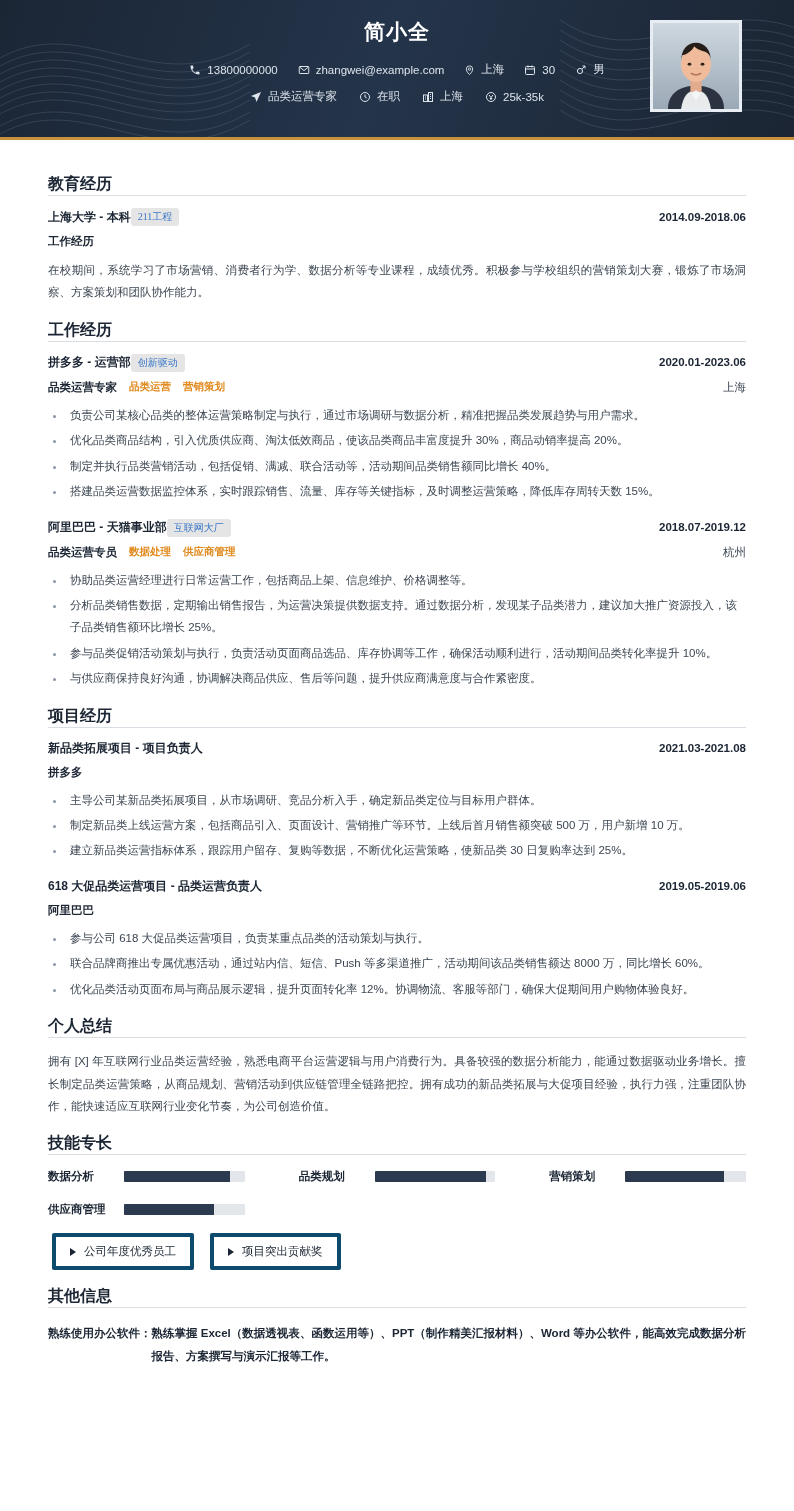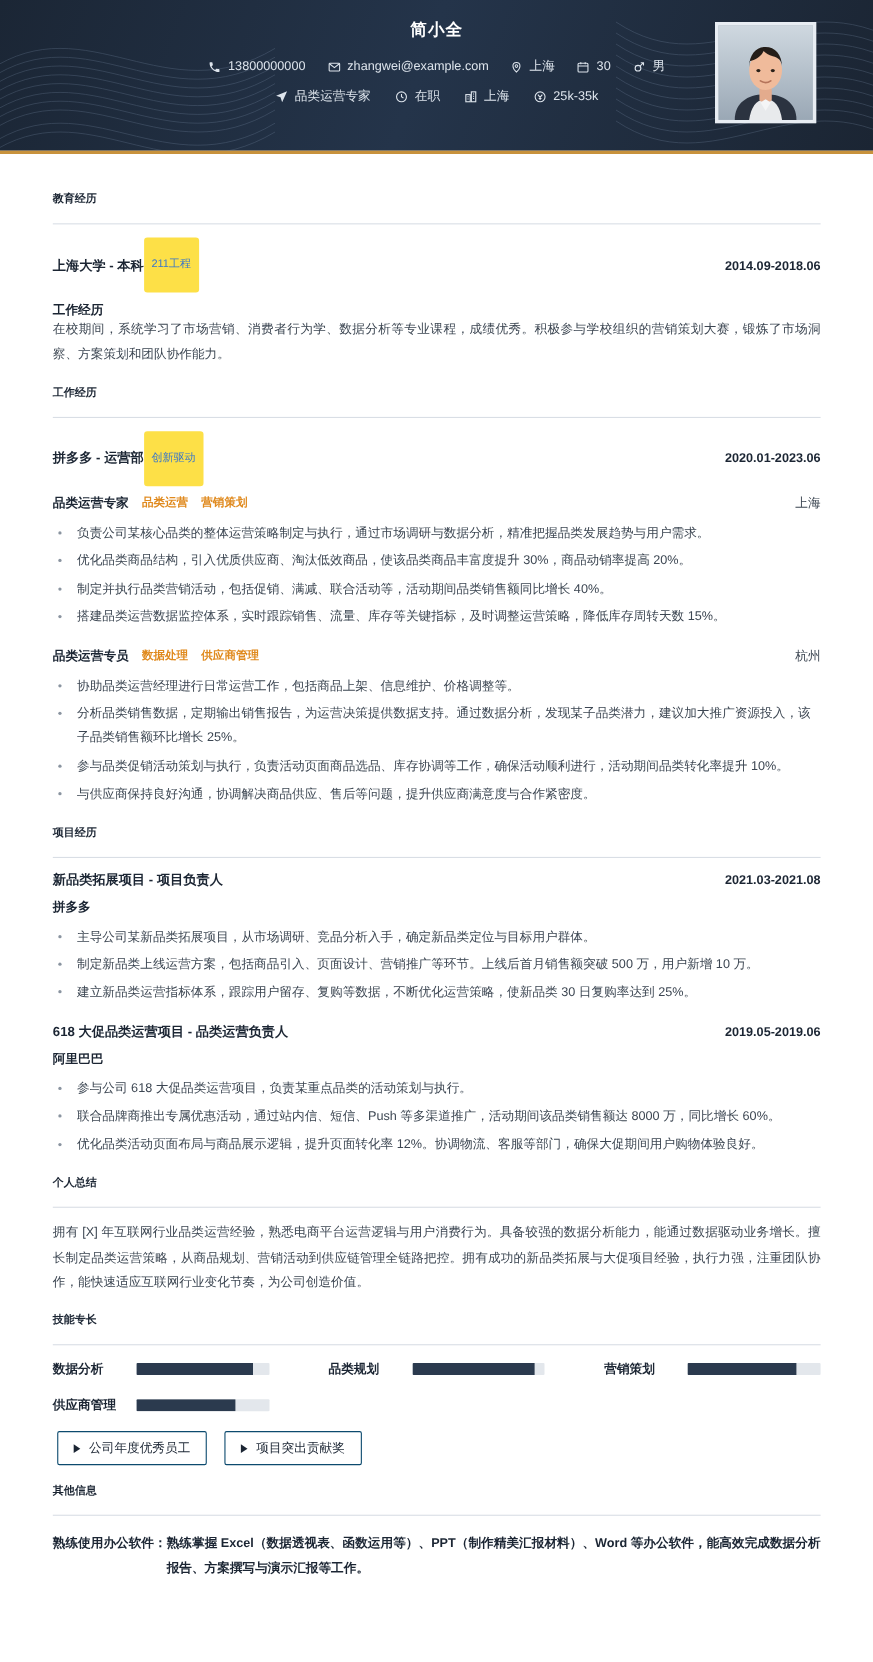--- a/index.html
+++ b/index.html
@@ -27,21 +27,21 @@
   }
   .header-inner {
     position: relative;
     padding: 14px 40px 0 40px;
     height: 100%;
     z-index: 2;
   }
   .name {
     text-align: center;
     color: #ffffff;
-    font-size: 15px;
+    font-size: 21px;
     font-weight: bold;
     letter-spacing: 1px;
     margin: 4px 0 0 0;
   }
   .meta-row {
     display: flex;
     justify-content: center;
     align-items: center;
     flex-wrap: wrap;
     gap: 20px;
@@ -63,24 +63,24 @@
     overflow: hidden;
     z-index: 3;
   }
   .avatar .photo { width: 100%; height: 100%; display:block; }
 
   
   .content { padding: 18px 48px 26px 48px; }
 
   .section { margin-top: 16px; }
   .section-title {
-    font-size: 10px;
-    font-weight: bold;
-    color: #1b2533;
-    padding-bottom: 15px;
+    font-size: 16px;
+    font-weight: bold;
+    color: #1b2533;
+    padding-bottom: 0;
     border-bottom: 1px solid #d9dee5;
     margin-bottom: 12px;
   }
 
   .entry { margin-bottom: 16px; }
   .entry-head {
     display: flex;
     justify-content: space-between;
     align-items: baseline;
     gap: 10px;
@@ -96,25 +96,26 @@
   .entry-date {
     font-size: 11.5px;
     font-weight: bold;
     color: #1b2533;
     white-space: nowrap;
   }
   .tag {
     display: inline-block;
     font-size: 10px;
     font-weight: normal;
-    padding: 18px 7px;
+    padding: 2px 7px;
     border-radius: 3px;
-    background: #fde047;
+    background: #e5e5e5;
     color: #3b77c8;
     line-height: 1.4;
+    font-family: Liberation Serif, serif;
   }
   .subline {
     display: flex;
     justify-content: space-between;
     align-items: baseline;
     margin-top: 8px;
     gap: 10px;
   }
   .subrole {
     font-size: 11.5px;
@@ -130,20 +131,21 @@
     font-weight: bold;
     color: #e08a1e;
   }
   .subloc { font-size: 11.5px; color: #3c4652; white-space: nowrap; }
   .sub-org { font-size: 11.5px; font-weight: bold; color: #1b2533; margin-top: 8px; }
 
   .para {
     font-size: 11.5px;
     line-height: 1.95;
     color: #3c4652;
+    margin-top: 10px;
     text-align: justify;
   }
 
   ul.bullets { margin: 9px 0 0 0; padding: 0 0 0 18px; }
   ul.bullets li {
     font-size: 11.5px;
     line-height: 1.95;
     color: #3c4652;
     margin-bottom: 3px;
     padding-left: 4px;
@@ -175,21 +177,21 @@
     overflow: hidden;
   }
   .skill-fill { position: absolute; left:0; top:0; bottom:0; background: #2b3a4e; }
 
   
   .awards { display: flex; gap: 16px; margin-top: 14px; padding-left: 4px; }
   .award {
     display: inline-flex;
     align-items: center;
     gap: 8px;
-    border: 1px solid #0c4a6e;
+    border: 4px solid #0c4a6e;
     background: #fff;
     padding: 7px 14px;
     font-size: 11.5px;
     color: #1b2533;
     border-radius: 2px;
   }
   .award .tri {
     width: 0; height: 0;
     border-left: 6px solid #1b2533;
     border-top: 4px solid transparent;
@@ -370,20 +372,27 @@
         </div>
         <ul class="bullets">
           <li>负责公司某核心品类的整体运营策略制定与执行，通过市场调研与数据分析，精准把握品类发展趋势与用户需求。</li>
           <li>优化品类商品结构，引入优质供应商、淘汰低效商品，使该品类商品丰富度提升 30%，商品动销率提高 20%。</li>
           <li>制定并执行品类营销活动，包括促销、满减、联合活动等，活动期间品类销售额同比增长 40%。</li>
           <li>搭建品类运营数据监控体系，实时跟踪销售、流量、库存等关键指标，及时调整运营策略，降低库存周转天数 15%。</li>
         </ul>
       </div>
 
       <div class="entry">
+        <div class="entry-head">
+          <div class="entry-title">
+            <span>阿里巴巴 - 天猫事业部</span>
+            <span class="tag">互联网大厂</span>
+          </div>
+          <div class="entry-date">2018.07-2019.12</div>
+        </div>
         <div class="subline">
           <div class="subrole">
             <span>品类运营专员</span>
             <span class="skill-tag">数据处理</span>
             <span class="skill-tag">供应商管理</span>
           </div>
           <div class="subloc">杭州</div>
         </div>
         <ul class="bullets">
           <li>协助品类运营经理进行日常运营工作，包括商品上架、信息维护、价格调整等。</li>

